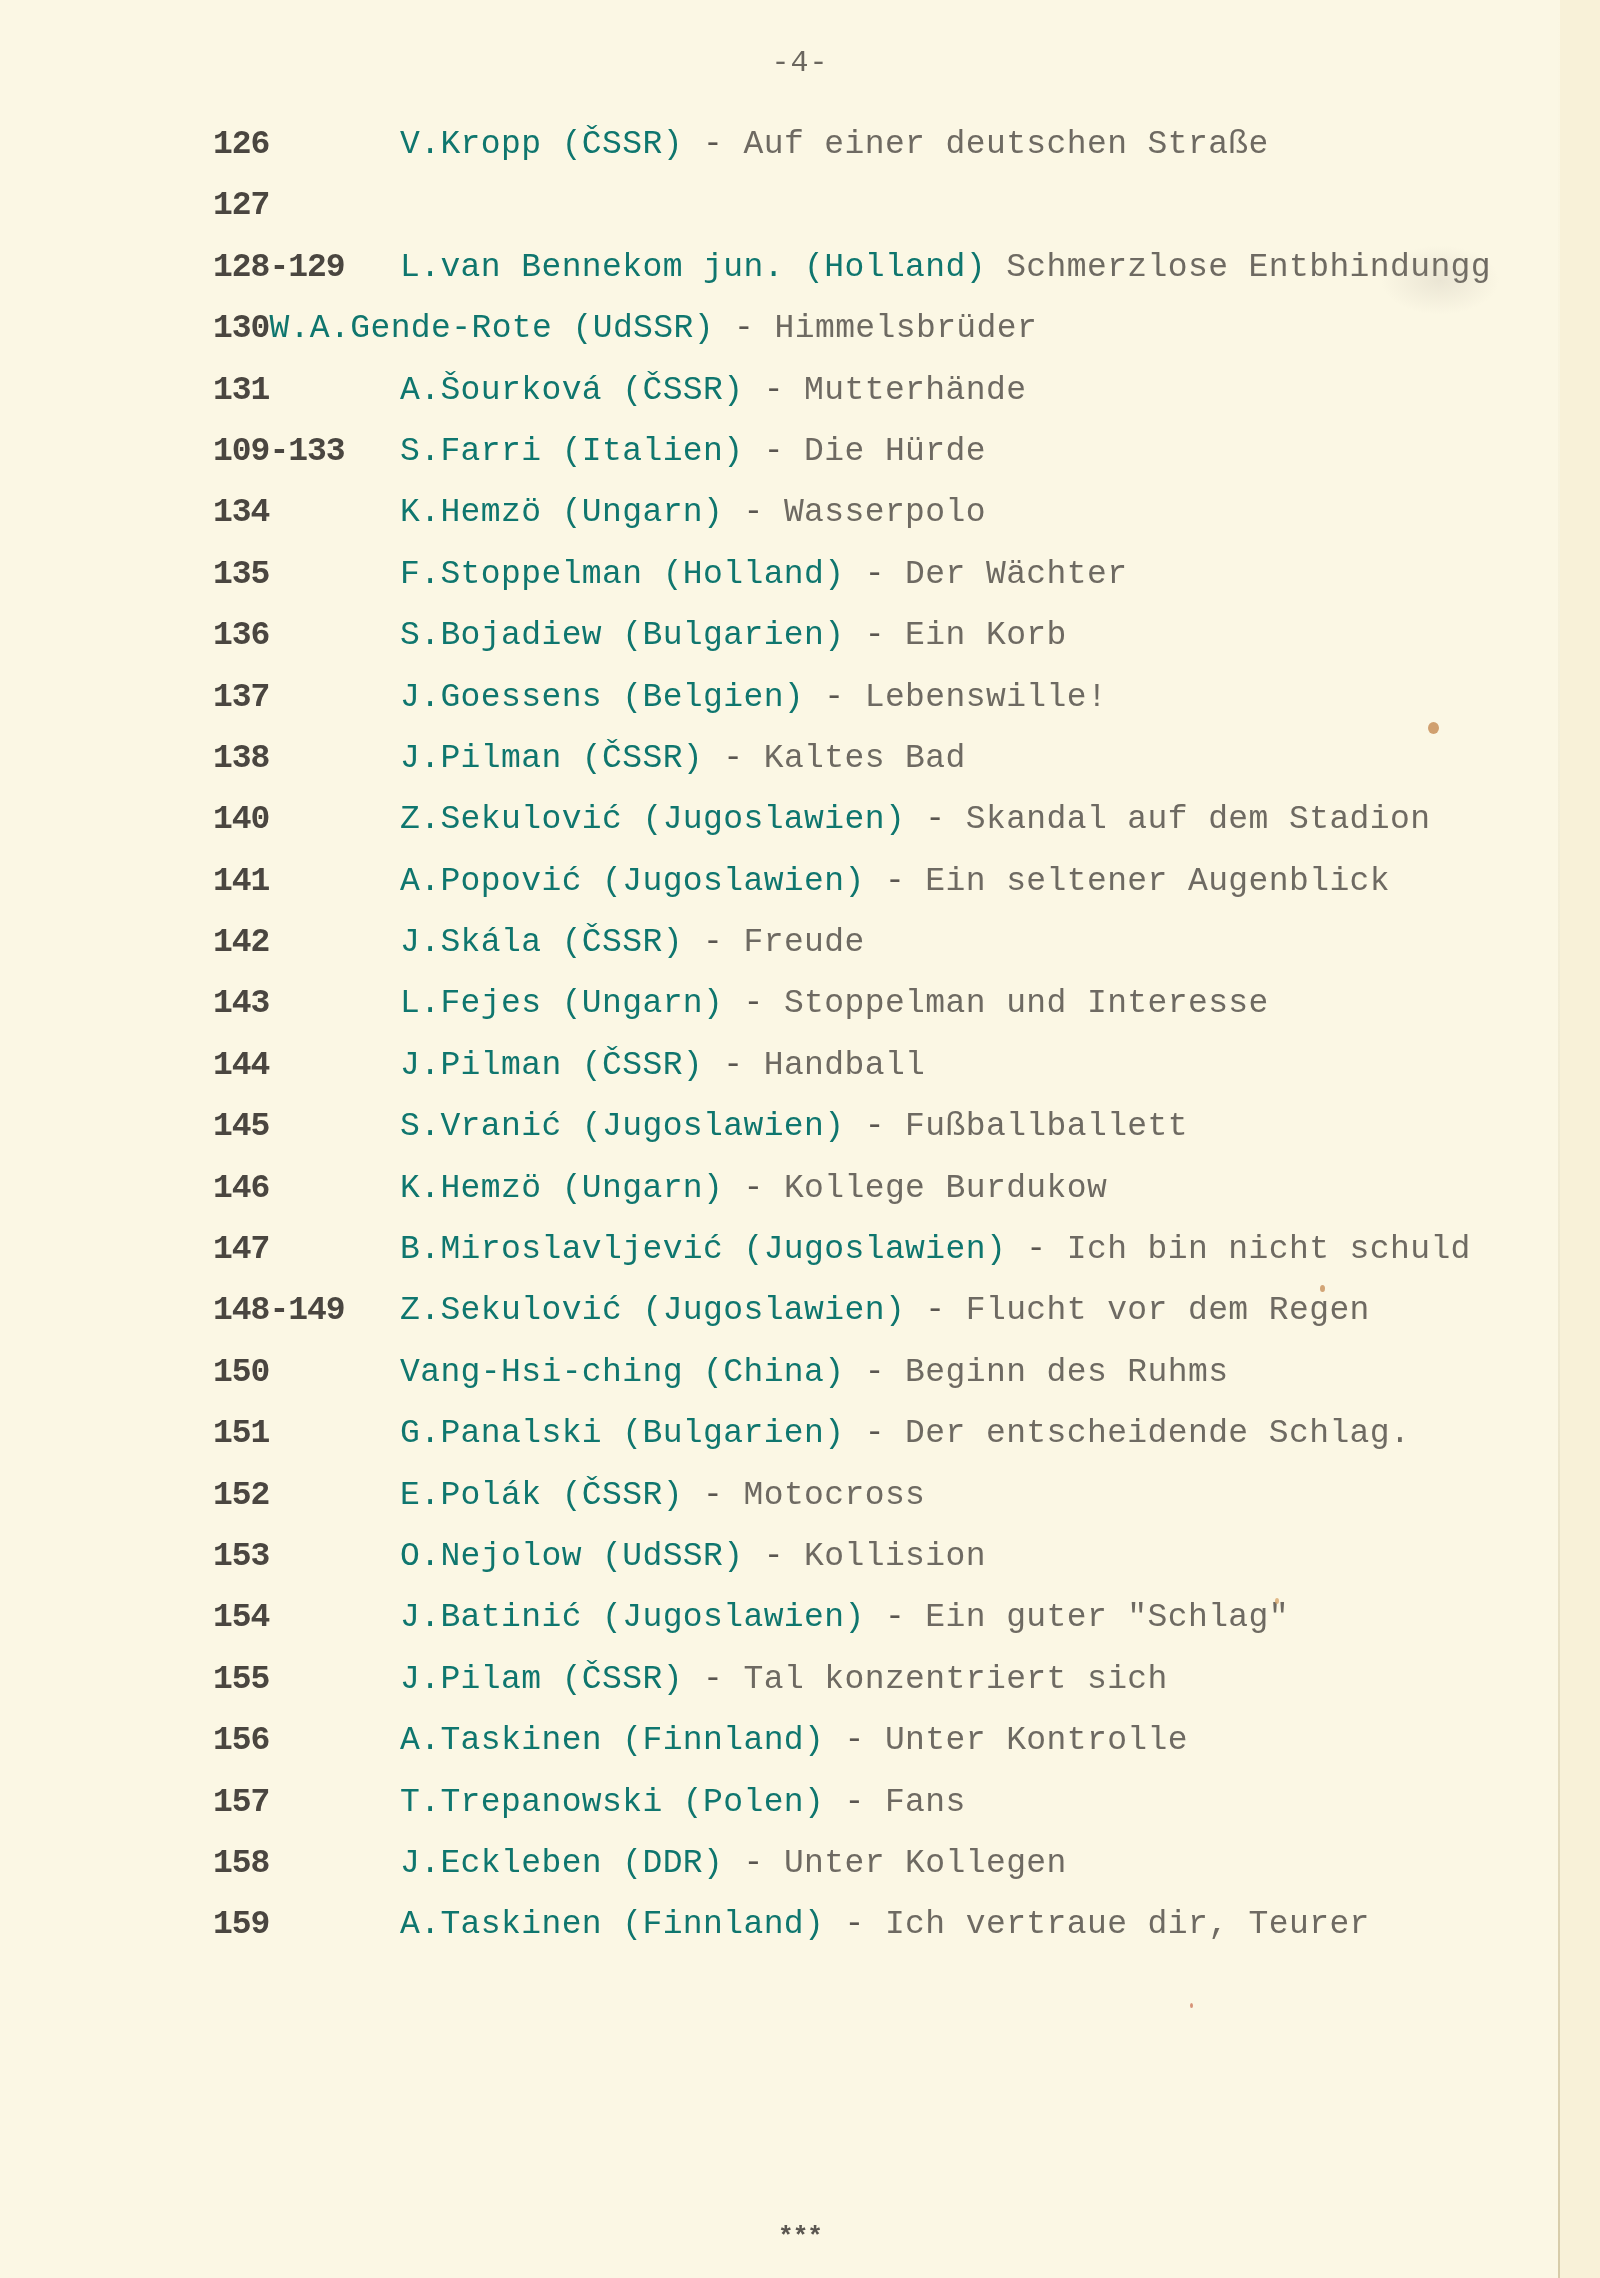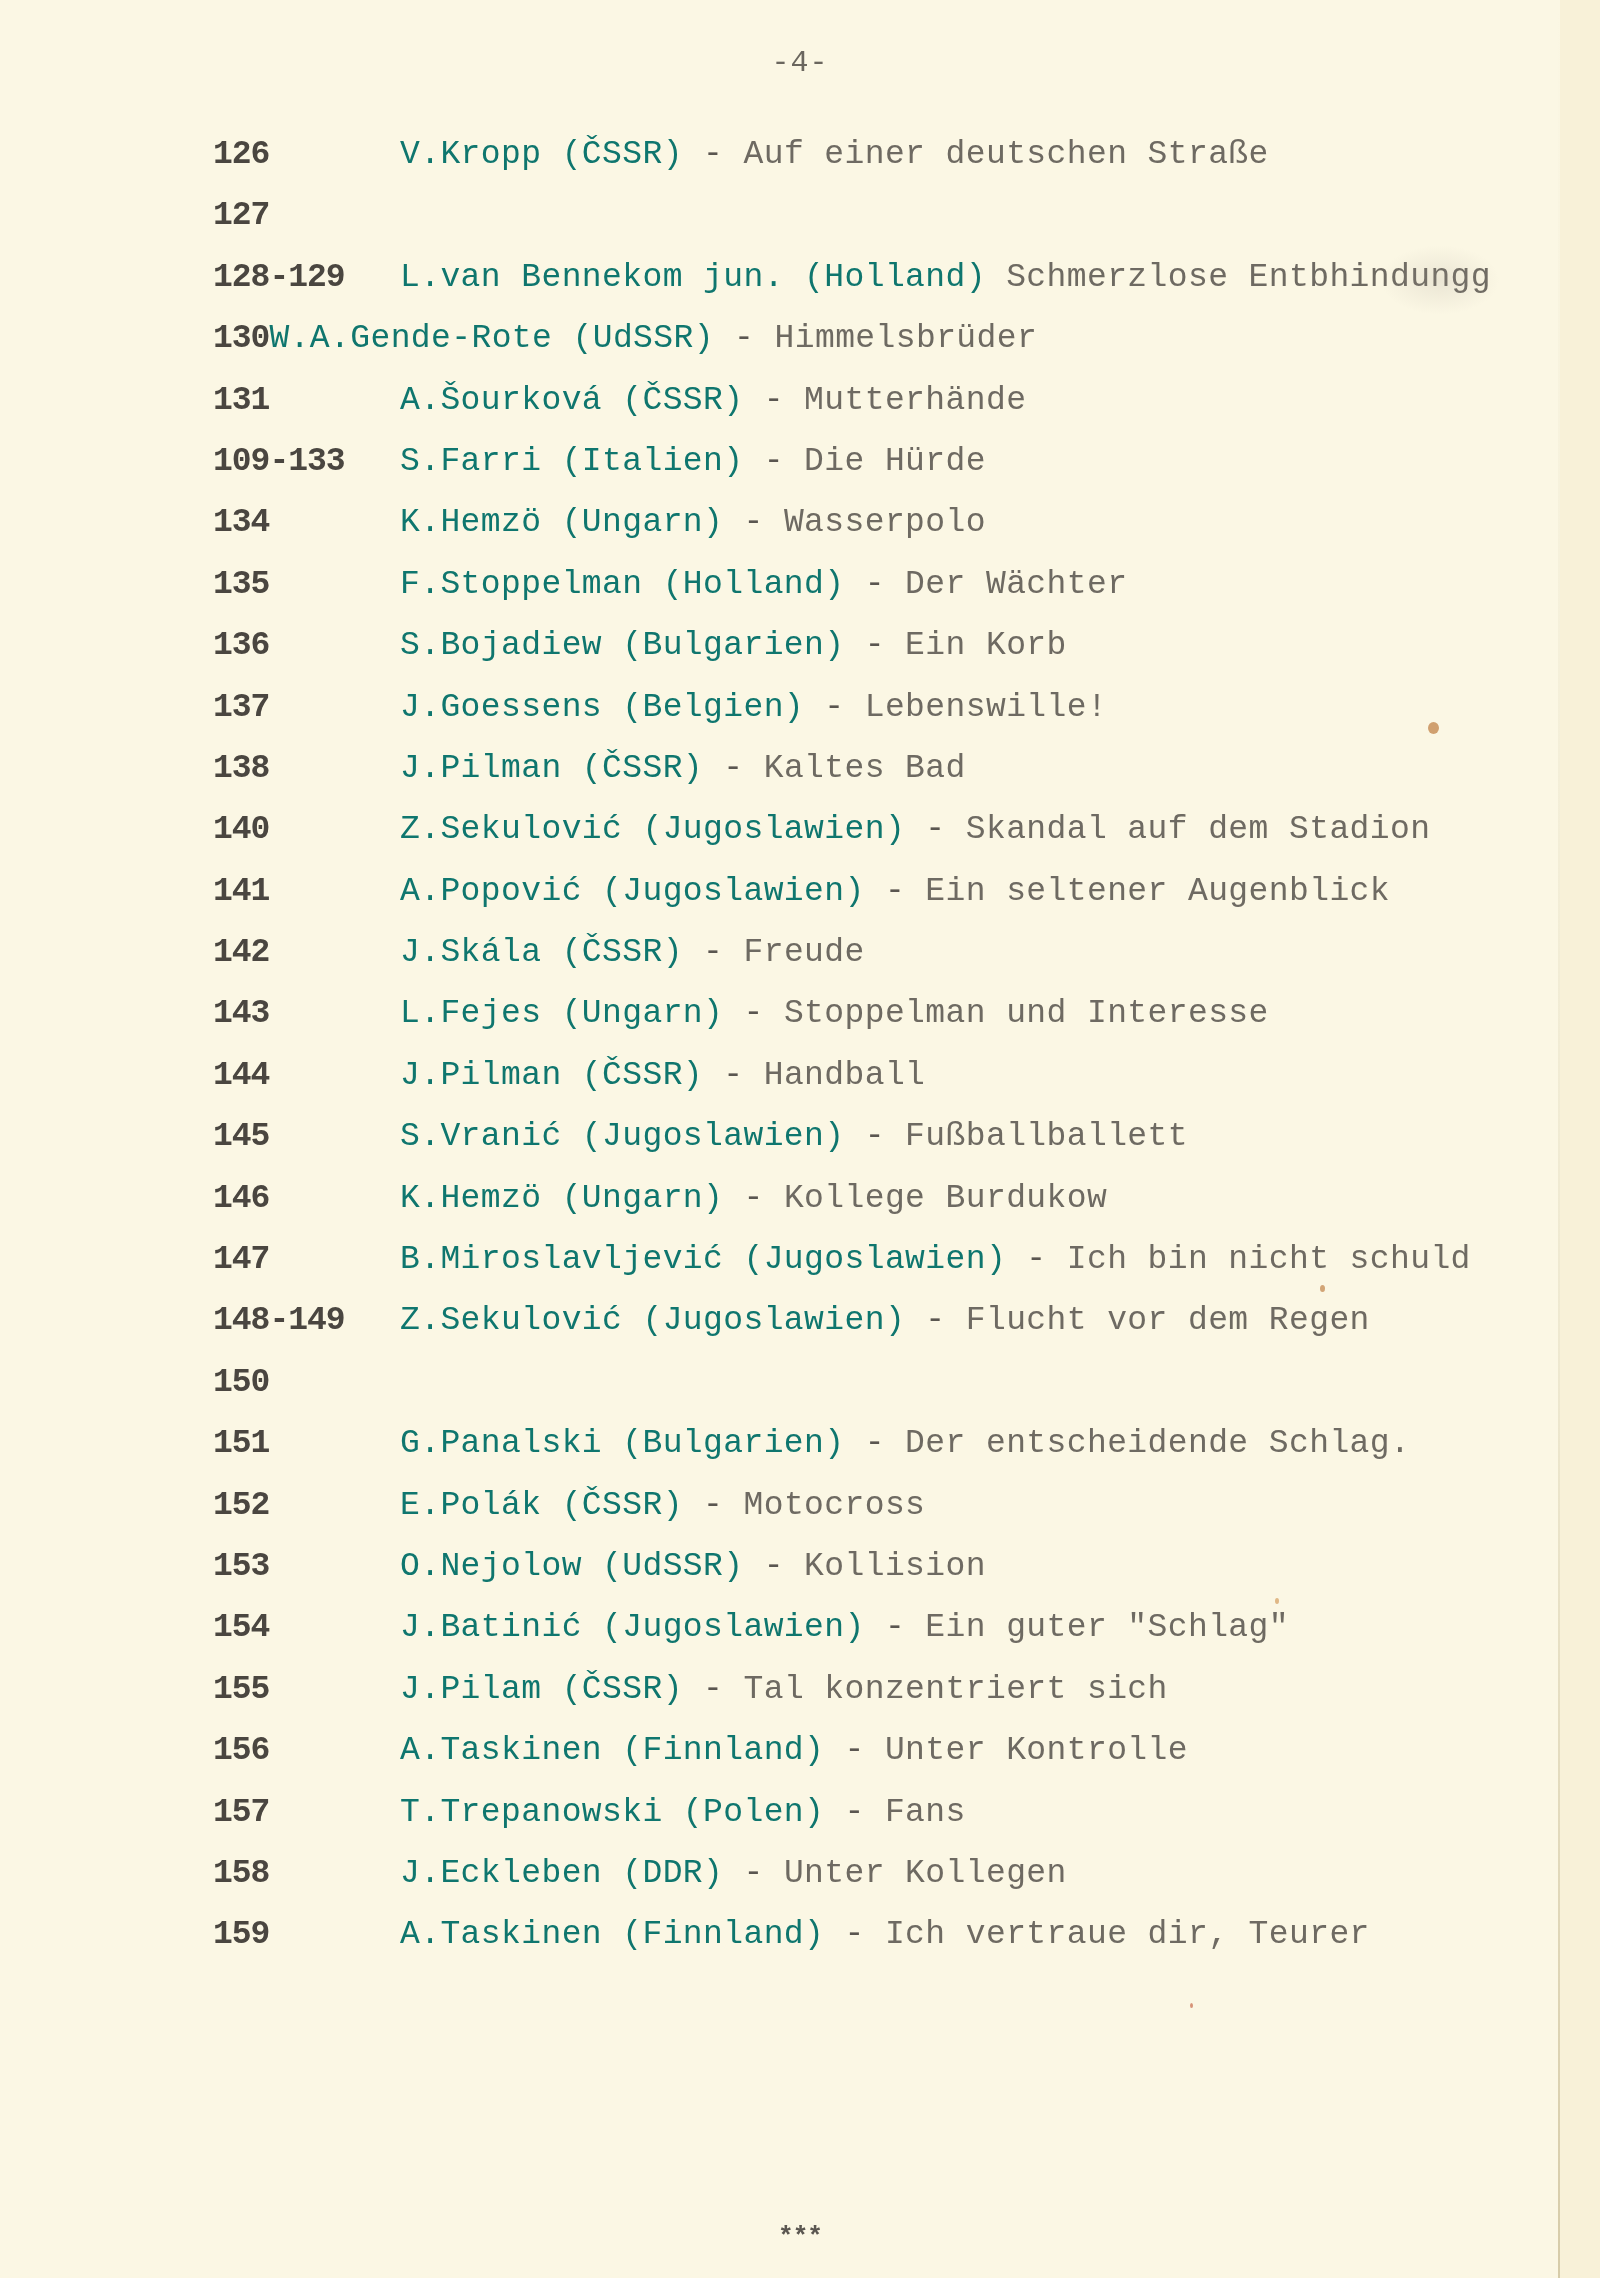--- a/index.html
+++ b/index.html
@@ -36,21 +36,21 @@
       top: 46px;
       left: 0;
       width: 1600px;
       text-align: center;
       font-size: 30px;
       letter-spacing: 1px;
       color: #6a665e;
     }
     .entries {
       position: absolute;
-      top: 132px;
+      top: 122px;
       left: 213px;
       width: 1330px;
     }
     .entry {
       position: relative;
       height: 61.4px;
       line-height: 46px;
       font-size: 33px;
       white-space: nowrap;
     }
@@ -182,20 +182,21 @@
     <div class="entry">
       <span class="num">147</span>
       <span class="text"><span class="author">B.Miroslavljević (Jugoslawien)</span><span class="sep" style="white-space: pre;"> - </span><span class="title">Ich bin nicht schuld</span></span>
     </div>
     <div class="entry">
       <span class="num">148-149</span>
       <span class="text"><span class="author">Z.Sekulović (Jugoslawien)</span><span class="sep" style="white-space: pre;"> - </span><span class="title">Flucht vor dem Regen</span></span>
     </div>
     <div class="entry">
       <span class="num">150</span>
+      <span class="text"><span class="author">Vang-Hsi-ching (China)</span><span class="sep" style="white-space: pre;"> - </span><span class="title">Beginn des Ruhms</span></span>
     </div>
     <div class="entry">
       <span class="num">151</span>
       <span class="text"><span class="author">G.Panalski (Bulgarien)</span><span class="sep" style="white-space: pre;"> - </span><span class="title">Der entscheidende Schlag.</span></span>
     </div>
     <div class="entry">
       <span class="num">152</span>
       <span class="text"><span class="author">E.Polák (ČSSR)</span><span class="sep" style="white-space: pre;"> - </span><span class="title">Motocross</span></span>
     </div>
     <div class="entry">

